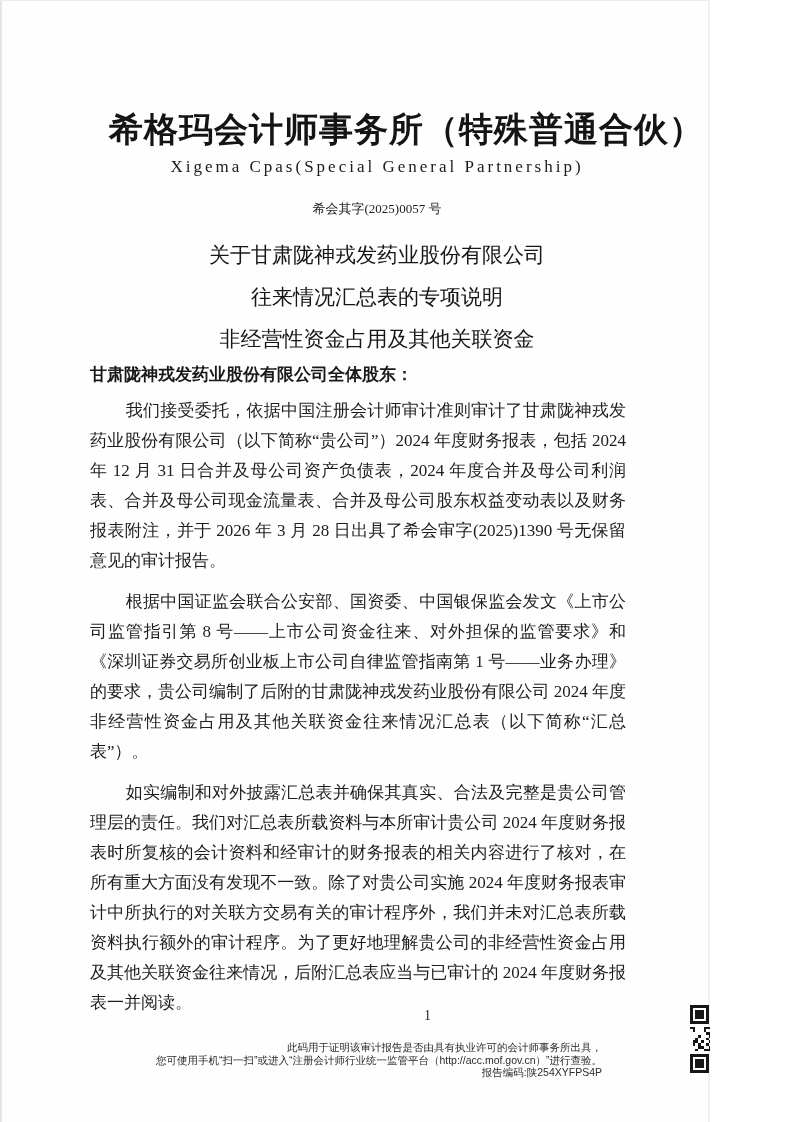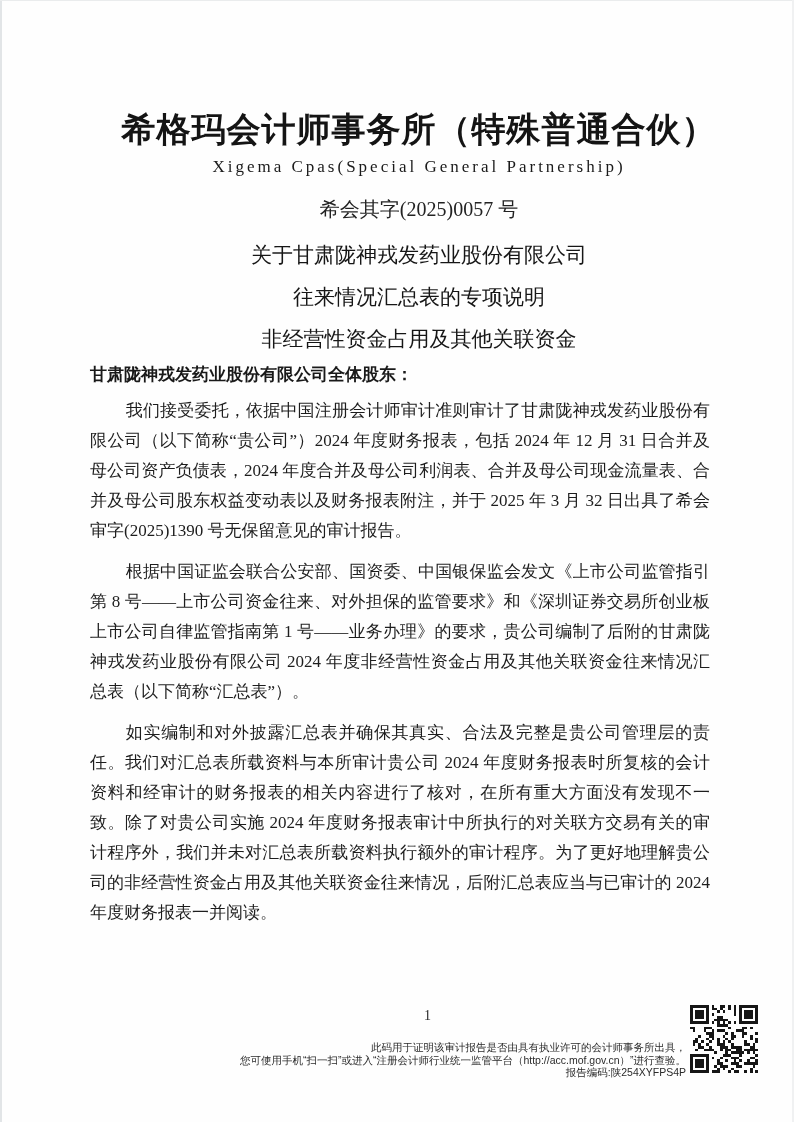--- a/index.html
+++ b/index.html
@@ -2,21 +2,21 @@
 <html><head>
 <meta charset="utf-8">
 <style>
   html, body {
     margin: 0;
     padding: 0;
     background: #ffffff;
   }
   .page {
     position: relative;
-    width: 794px;
+    width: 710px;
     height: 1122px;
     background: #fefefe;
     overflow: hidden;
     color: #1c1c1c;
     font-family: "Liberation Serif", "DejaVu Serif", serif;
   }
   
   .edge-left   { position:absolute; left:0; top:0; width:2px; height:100%; background:#e2e5e7; }
   .edge-top    { position:absolute; left:0; top:0; width:100%; height:1px; background:#eaeced; }
   .edge-right  { position:absolute; right:0; top:0; width:2px; height:100%; background:#f0f1f2; }
@@ -42,21 +42,21 @@
     margin-top: 0;
     font-size: 17px;
     line-height: 26px;
     letter-spacing: 3px;
     text-align: center;
     color: #1a1a1a;
     white-space: nowrap;
   }
   .doc-number {
     margin-top: 18px;
-    font-size: 20px;
+    font-size: 13px;
     line-height: 22px;
     text-align: center;
     color: #222;
   }
   .doc-title {
     margin: 14px 0 0 0;
     font-size: 21px;
     line-height: 42px;
     font-weight: normal;
     text-align: center;
@@ -125,21 +125,21 @@
     <div class="doc-number shift">希会其字(2025)0057 号</div>
 
     <div class="doc-title shift">
       <div>关于甘肃陇神戎发药业股份有限公司</div>
       <div>往来情况汇总表的专项说明</div>
       <div>非经营性资金占用及其他关联资金</div>
     </div>
 
     <div class="salutation">甘肃陇神戎发药业股份有限公司全体股东：</div>
 
-    <p class="para first">我们接受委托，依据中国注册会计师审计准则审计了甘肃陇神戎发药业股份有限公司（以下简称“贵公司”）2024 年度财务报表，包括 2024 年 12 月 31 日合并及母公司资产负债表，2024 年度合并及母公司利润表、合并及母公司现金流量表、合并及母公司股东权益变动表以及财务报表附注，并于 2025 年 3 月 32 日出具了希会审字(2025)1390 号无保留意见的审计报告。</p>
+    <p class="para first">我们接受委托，依据中国注册会计师审计准则审计了甘肃陇神戎发药业股份有限公司（以下简称“贵公司”）2024 年度财务报表，包括 2024 年 12 月 31 日合并及母公司资产负债表，2024 年度合并及母公司利润表、合并及母公司现金流量表、合并及母公司股东权益变动表以及财务报表附注，并于 2026 年 3 月 28 日出具了希会审字(2025)1390 号无保留意见的审计报告。</p>
 
     <p class="para">根据中国证监会联合公安部、国资委、中国银保监会发文《上市公司监管指引第 8 号——上市公司资金往来、对外担保的监管要求》和《深圳证券交易所创业板上市公司自律监管指南第 1 号——业务办理》的要求，贵公司编制了后附的甘肃陇神戎发药业股份有限公司 2024 年度非经营性资金占用及其他关联资金往来情况汇总表（以下简称“汇总表”）。</p>
 
     <p class="para">如实编制和对外披露汇总表并确保其真实、合法及完整是贵公司管理层的责任。我们对汇总表所载资料与本所审计贵公司 2024 年度财务报表时所复核的会计资料和经审计的财务报表的相关内容进行了核对，在所有重大方面没有发现不一致。除了对贵公司实施 2024 年度财务报表审计中所执行的对关联方交易有关的审计程序外，我们并未对汇总表所载资料执行额外的审计程序。为了更好地理解贵公司的非经营性资金占用及其他关联资金往来情况，后附汇总表应当与已审计的 2024 年度财务报表一并阅读。</p>
   </div>
 
   <div class="page-number">1</div>
 
   <div class="footer-text">
     <div>此码用于证明该审计报告是否由具有执业许可的会计师事务所出具，</div>

